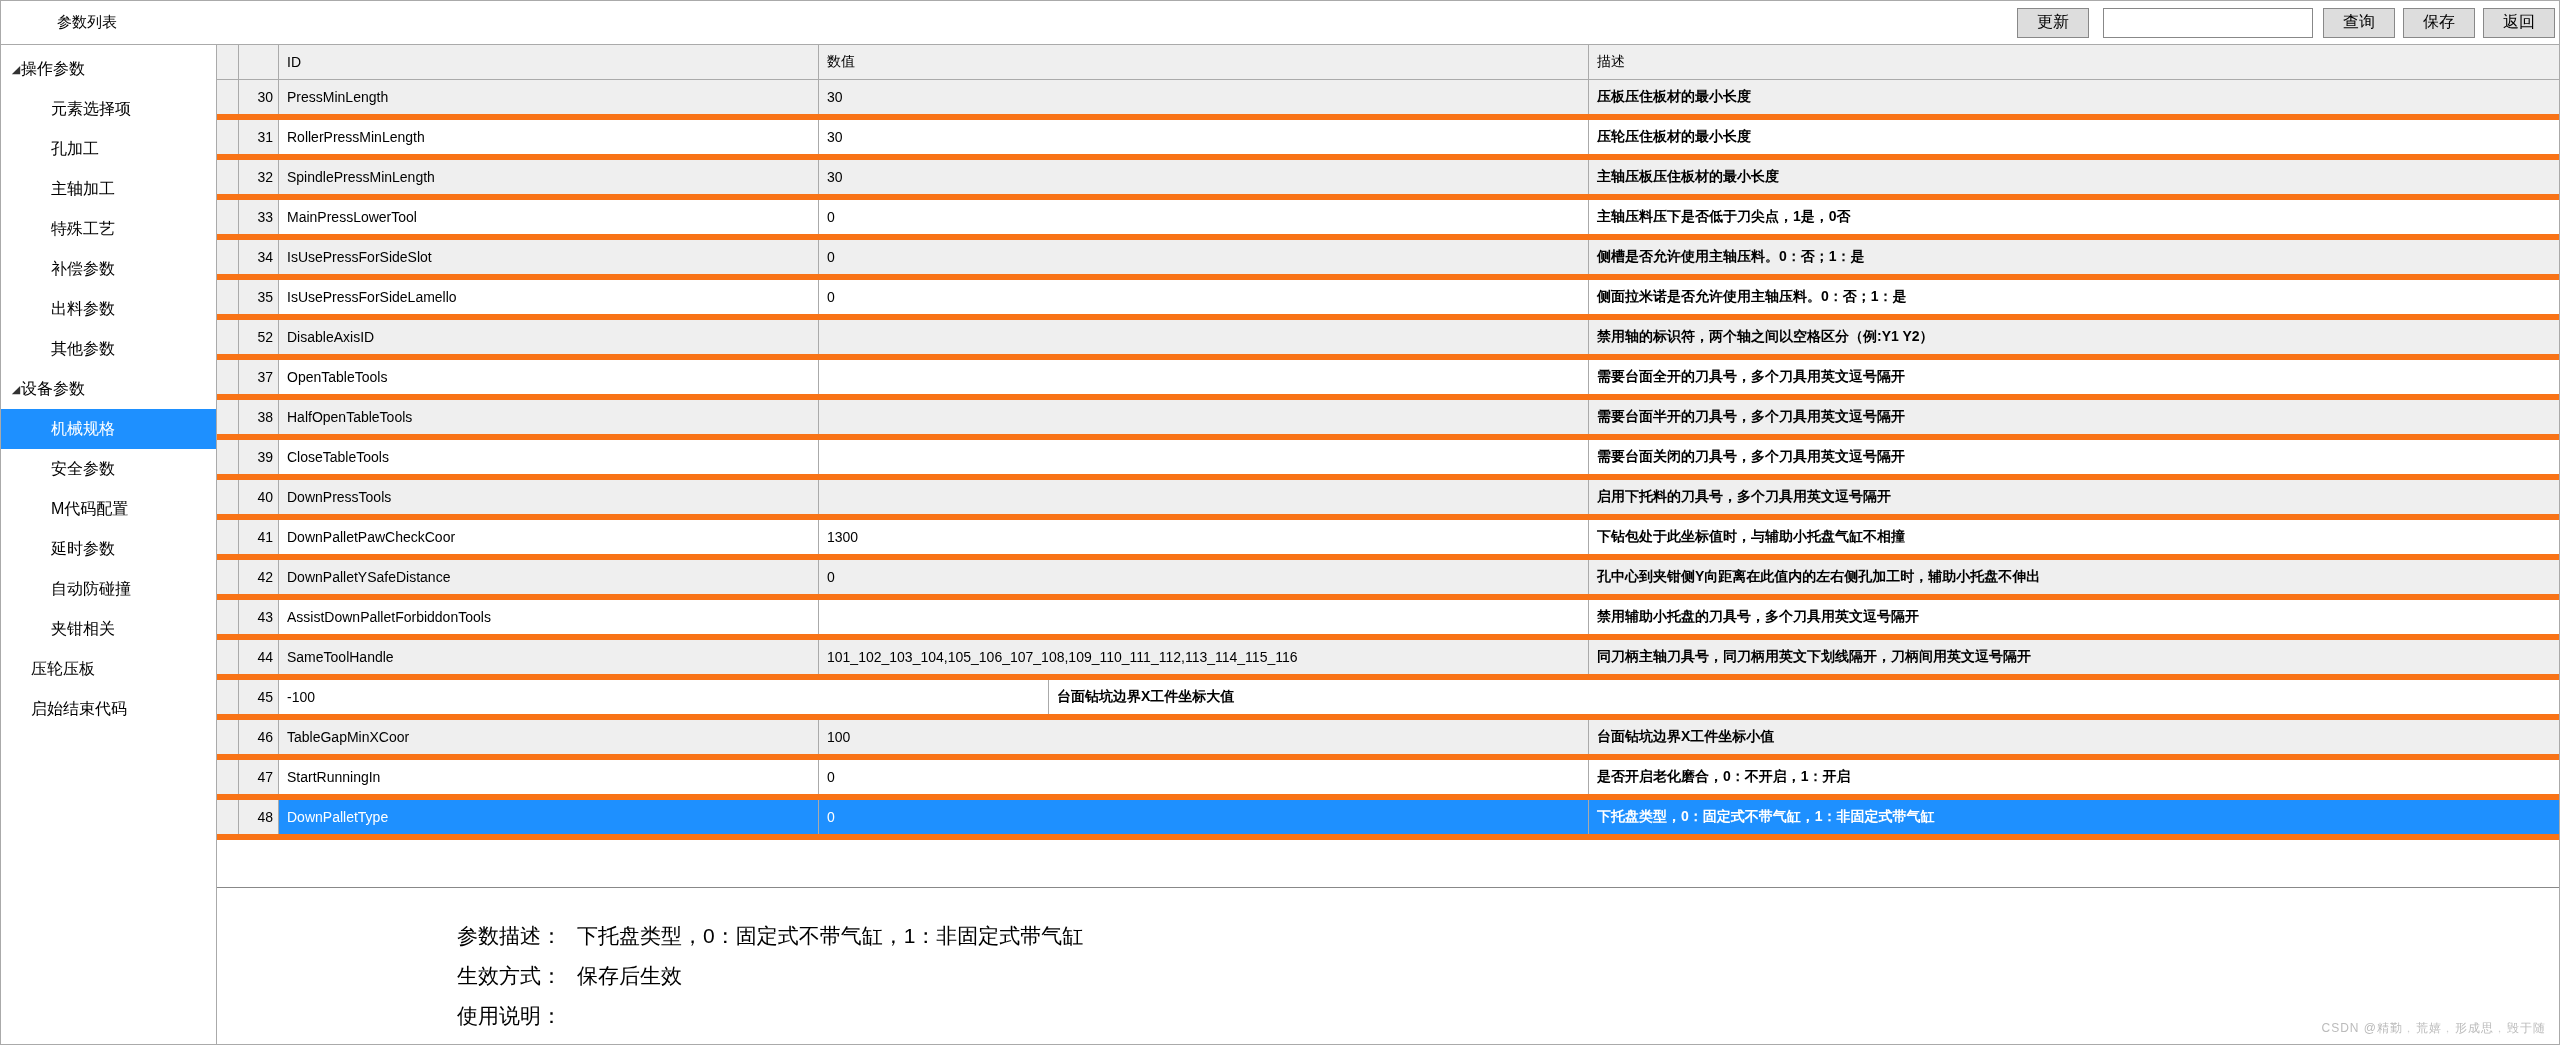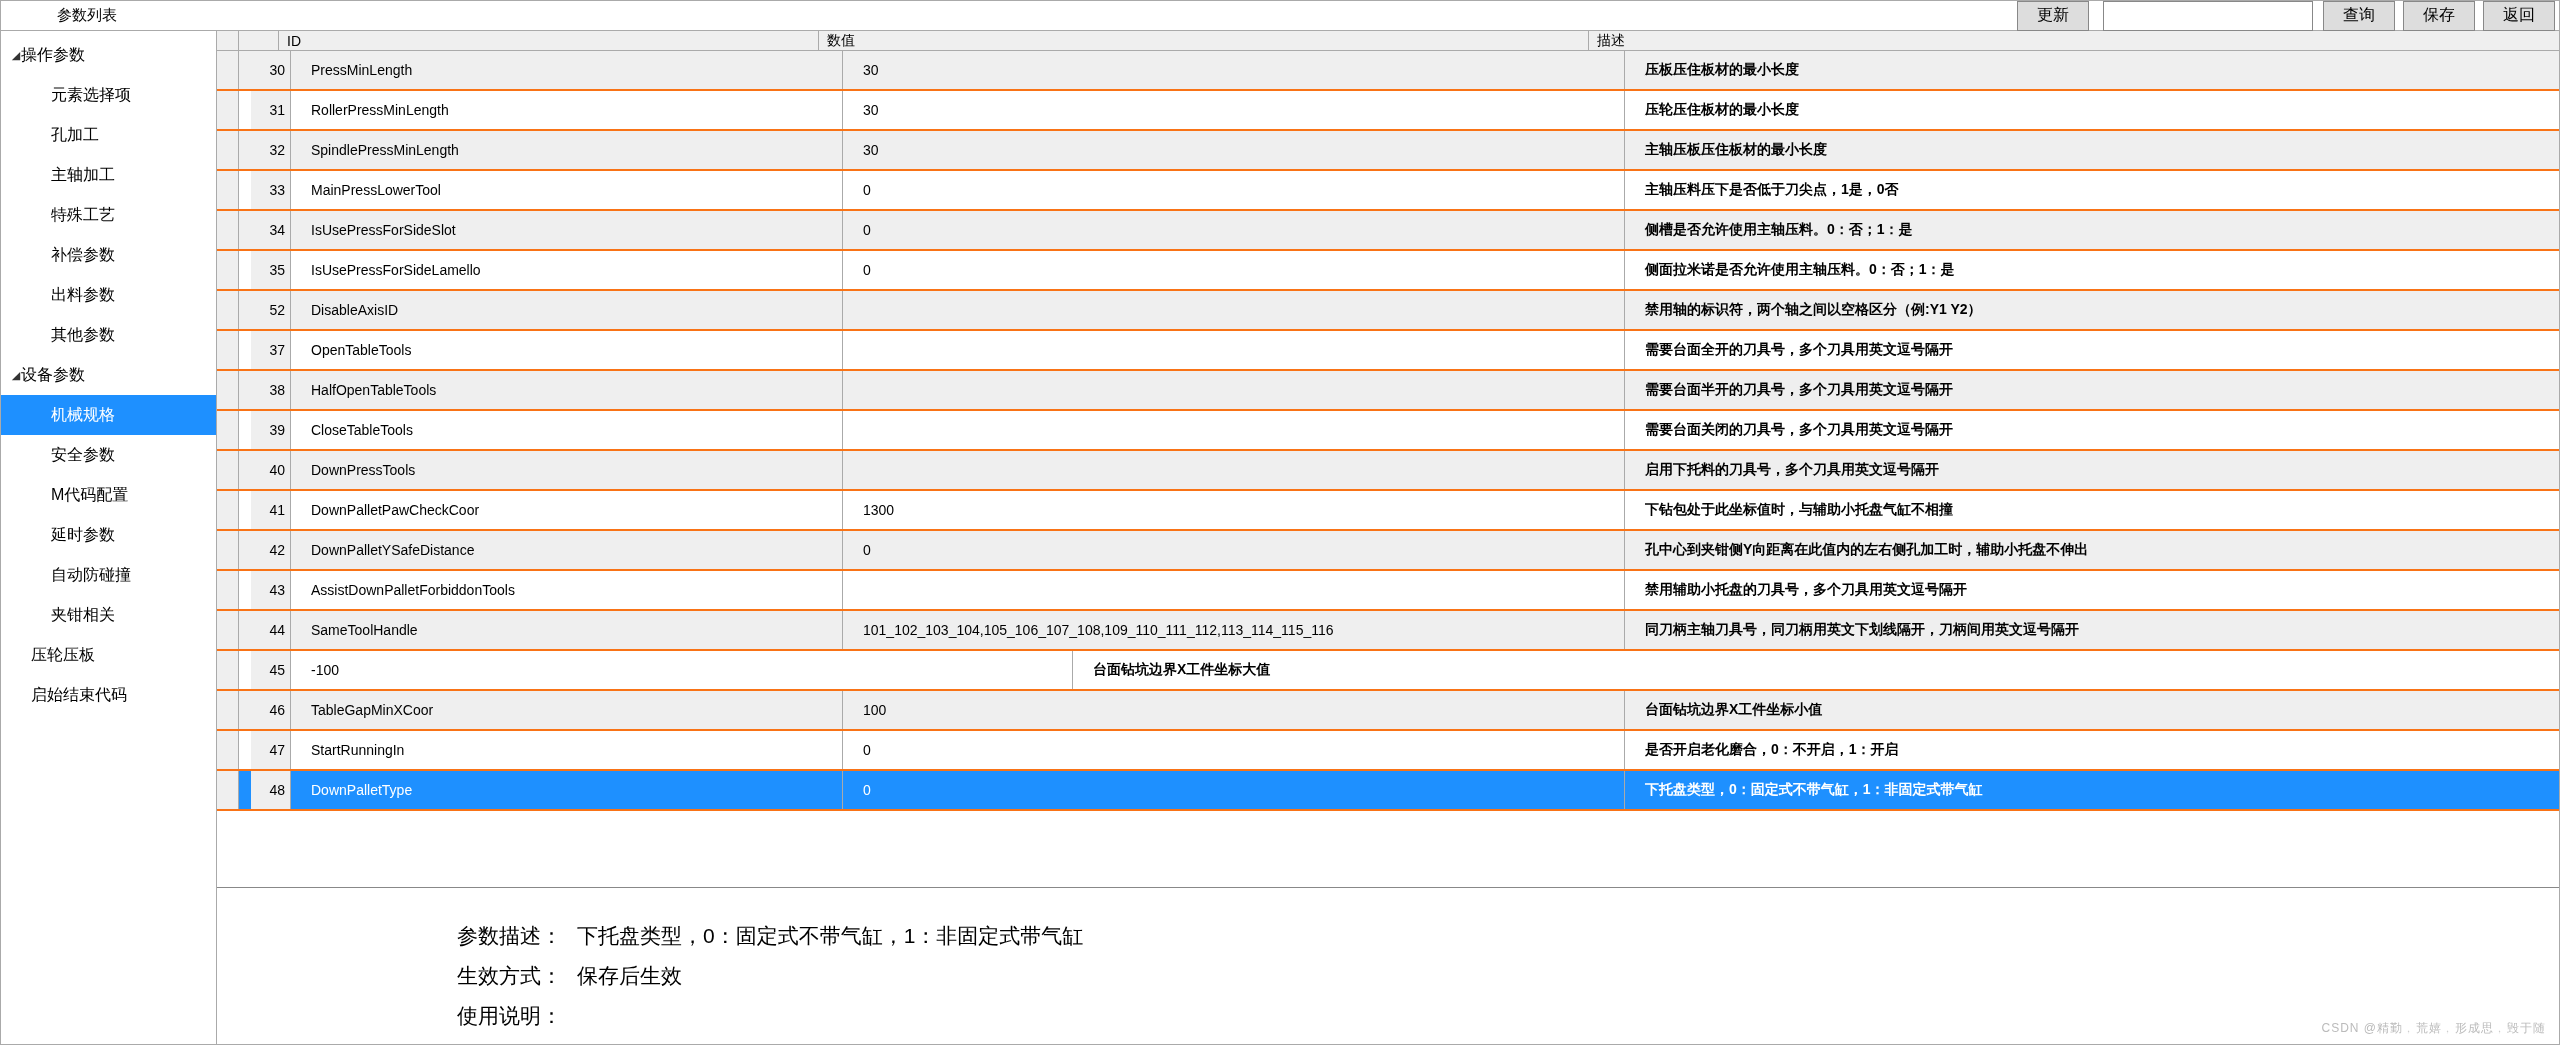--- a/index.html
+++ b/index.html
@@ -1,41 +1,41 @@
 <!DOCTYPE html>
 <html><head>
   <meta charset="utf-8">
   <style>
     * { box-sizing: border-box; margin: 0; padding: 0; }
     body { font-family: "Microsoft YaHei", "Segoe UI", sans-serif; font-size: 14px; background: #fff; color: #000; }
     
     .container { width: 2560px; height: 1045px; display: flex; flex-direction: column; border: 1px solid #aaa; }
     
-    .header { height: 30px; border-bottom: 1px solid #aaa; display: flex; align-items: center; padding-left: 56px; }
+    .header { height: 44px; border-bottom: 1px solid #aaa; display: flex; align-items: center; padding-left: 56px; }
     .header-title { font-size: 15px; }
     .header-spacer { flex: 1; }
     .header-btn { width: 72px; height: 30px; margin: 0 4px; background: #ddd; border: 1px solid #888; cursor: pointer; font-size: 16px; }
     .header-input { width: 210px; height: 30px; margin: 0 6px 0 10px; border: 1px solid #888; padding: 0 6px; }
     
     .body { flex: 1; display: flex; overflow: hidden; }
     
     .sidebar { width: 216px; border-right: 1px solid #aaa; overflow-y: auto; padding-top: 4px; }
     .tree-node { display: flex; align-items: center; height: 40px; font-size: 16px; cursor: pointer; white-space: nowrap; }
     .tree-toggle { width: 18px; display: inline-flex; justify-content: center; font-size: 11px; color: #333; padding-left: 12px; }
     .tree-label { padding-left: 2px; }
     .tree-child { padding-left: 50px; }
     .tree-child-2 { padding-left: 30px; }
     .tree-selected { background: #1e90ff; color: #fff; }
     
     .main { flex: 1; display: flex; flex-direction: column; overflow: hidden; }
     
     .grid-wrapper { flex: 1; overflow: hidden; display: flex; flex-direction: column; border-bottom: 1px solid #888; }
     .grid { flex: 1; overflow-y: scroll; }
-    .grid-header-row { display: flex; height: 20px; background: #efefef; border-bottom: 1px solid #aaa; align-items: center; position: sticky; top: 0; }
-    .grid-row { display: flex; height: 40px; border-bottom: 2px solid #f97316; align-items: center; gap: 12px; }
+    .grid-header-row { display: flex; height: 35px; background: #efefef; border-bottom: 1px solid #aaa; align-items: center; position: sticky; top: 0; }
+    .grid-row { display: flex; height: 40px; border-bottom: 6px solid #f97316; align-items: center; }
     .grid-row:nth-child(odd) { background: #efefef; }
     .grid-row:nth-child(even) { background: #fff; }
     .grid-row.selected { background: #1e90ff; color: #fff; }
     .grid-row.selected .col-rownum { background: #efefef; color: #000; }
     
     .col-gutter { width: 22px; border-right: 1px solid #aaa; height: 100%; background: #efefef; }
     .col-rownum { width: 40px; text-align: right; padding-right: 5px; border-right: 1px solid #aaa; height: 100%; display: flex; align-items: center; justify-content: flex-end; background: #efefef; }
     .col-id { width: 540px; padding-left: 8px; border-right: 1px solid #aaa; height: 100%; display: flex; align-items: center; overflow: hidden; white-space: nowrap; }
     .col-value { width: 770px; padding-left: 8px; border-right: 1px solid #aaa; height: 100%; display: flex; align-items: center; overflow: hidden; white-space: nowrap; }
     .col-desc { flex: 1; padding-left: 8px; height: 100%; display: flex; align-items: center; overflow: hidden; white-space: nowrap; font-weight: bold; }

